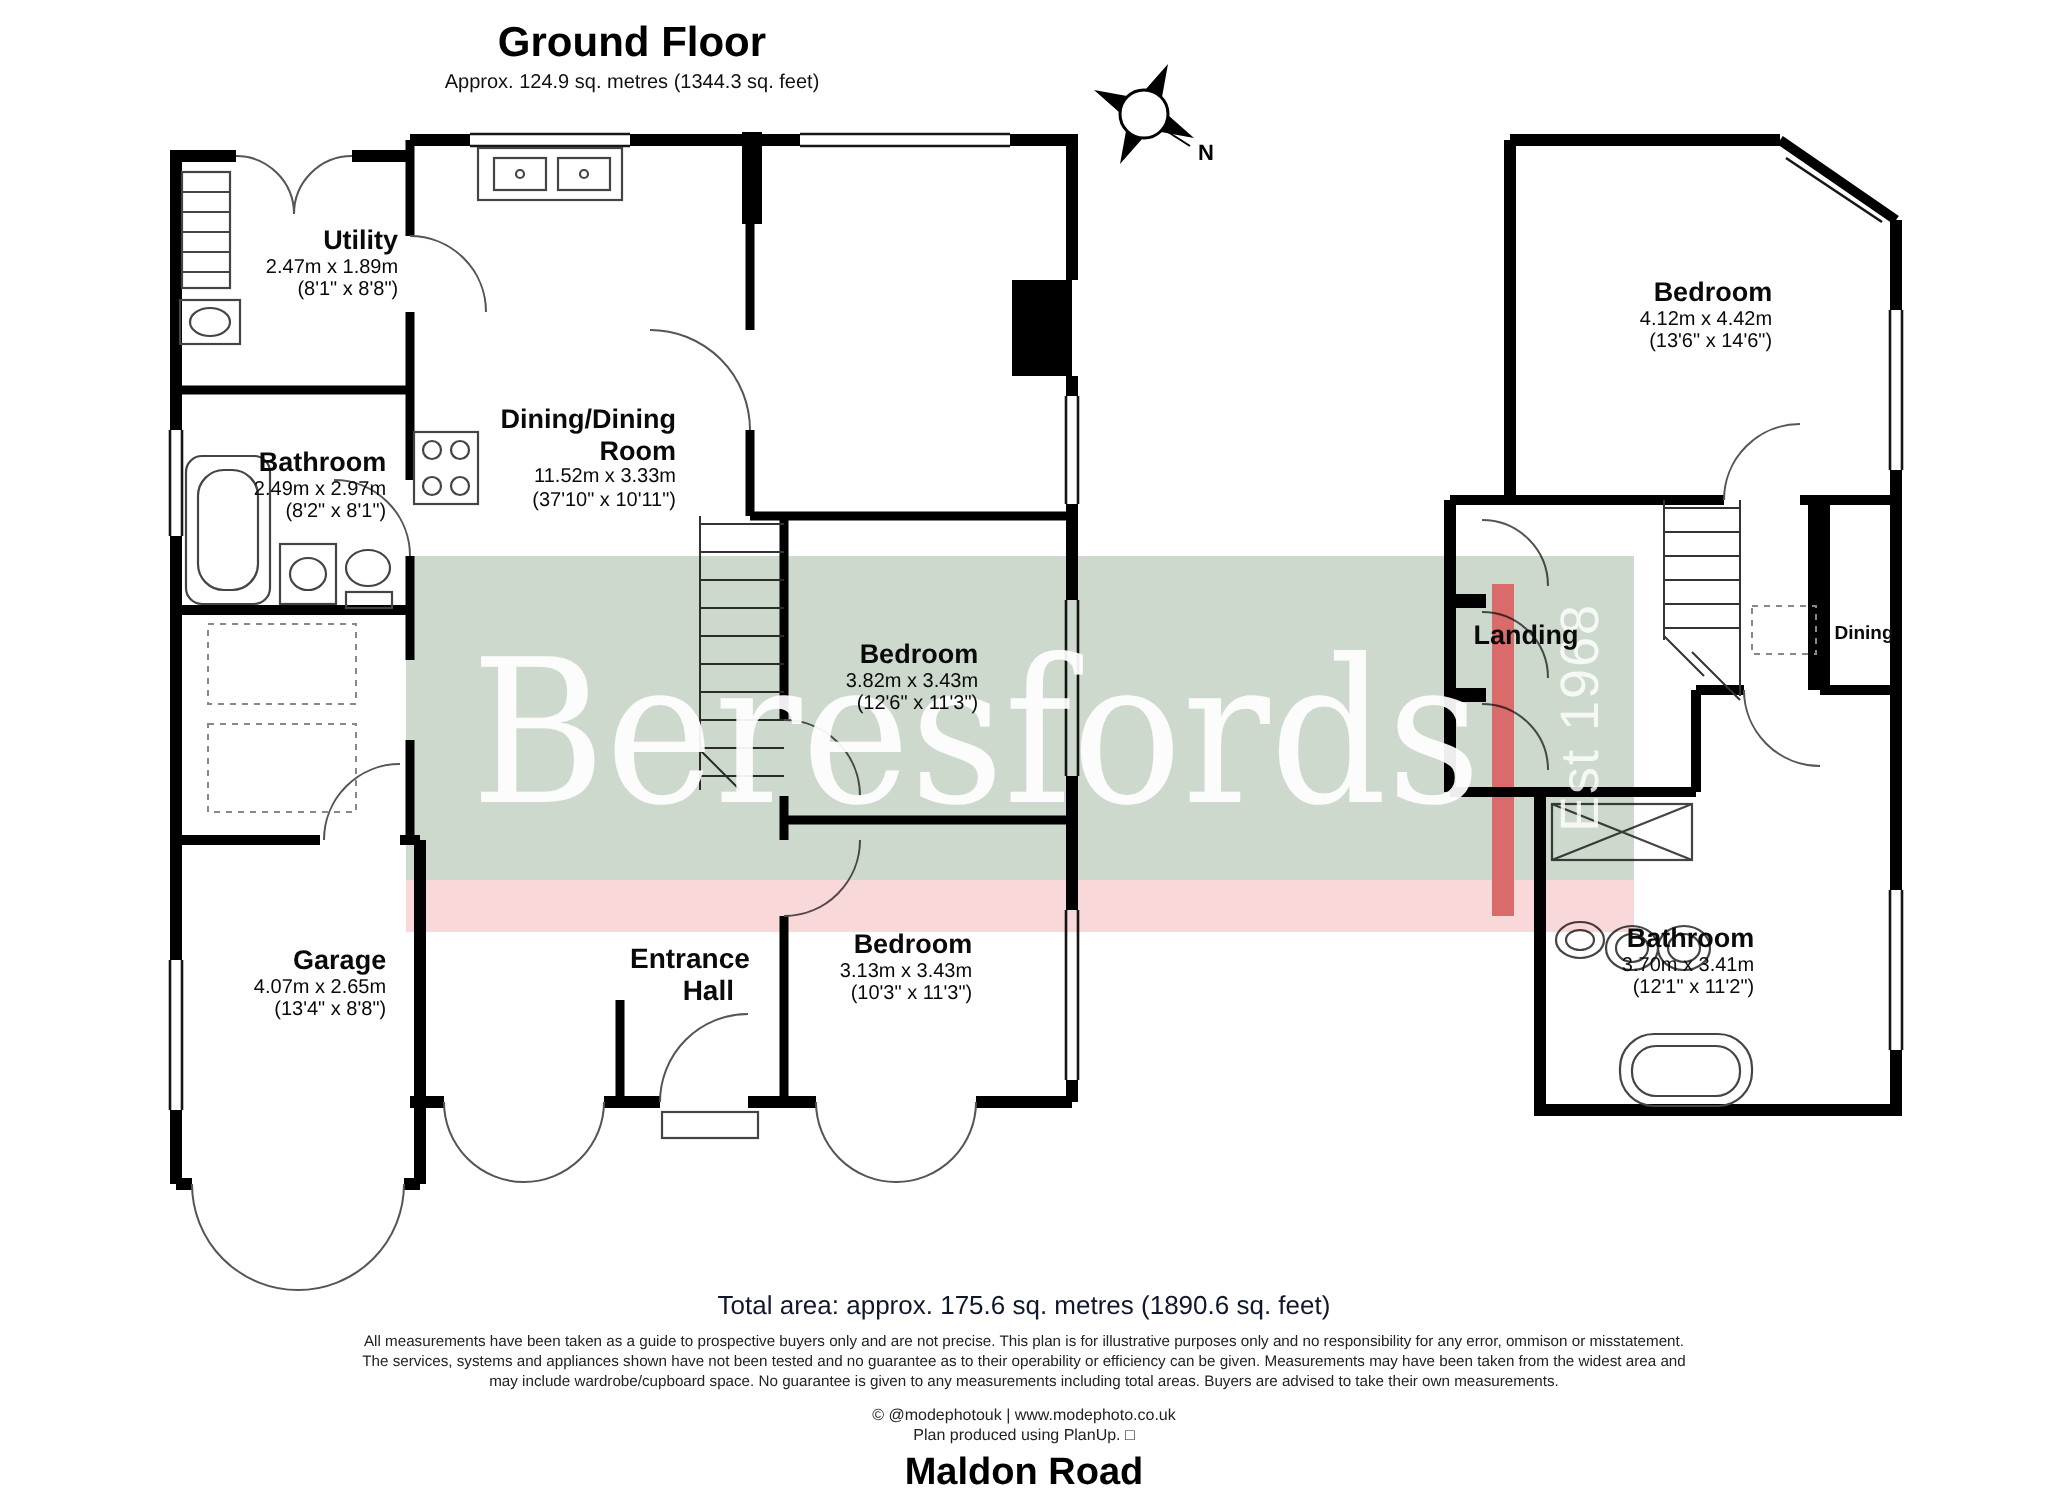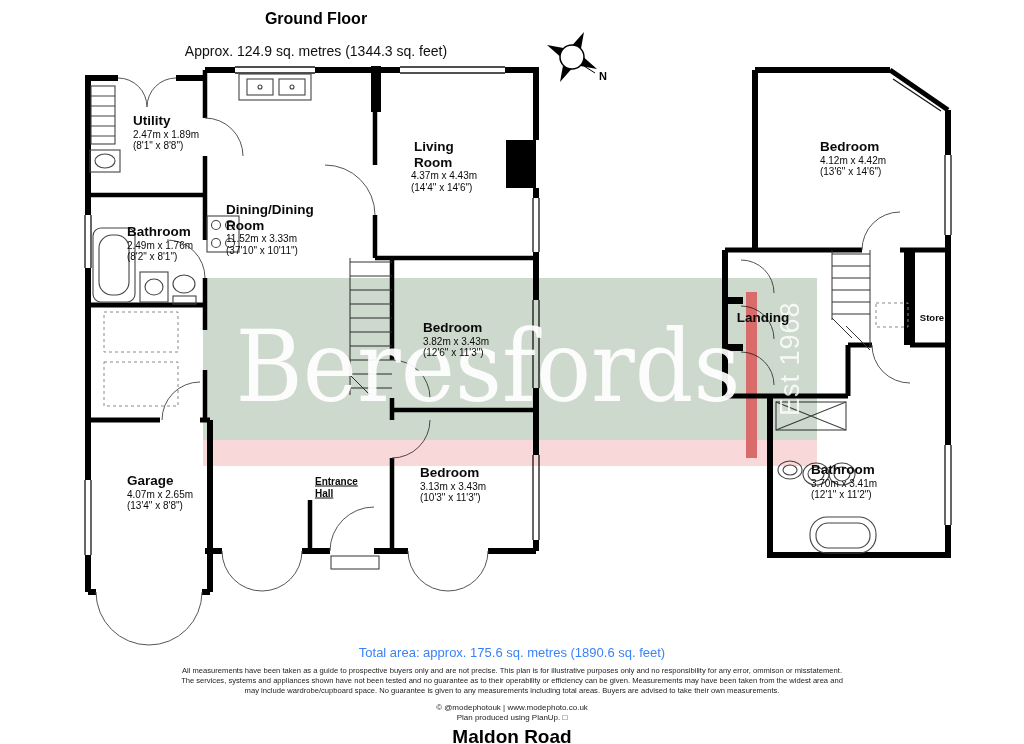--- a/index.html
+++ b/index.html
@@ -1,30 +1,30 @@
 <!DOCTYPE html>
 <html><head>
 <meta charset="utf-8">
 <style>
   html,body{margin:0;padding:0;background:#fff;}
   .stage{position:relative;width:1024px;height:744px;background:#fff;overflow:hidden;
          font-family:"Liberation Sans",sans-serif;color:#111;}
   .stage svg{position:absolute;left:0;top:0;}
   .floor-title{position:absolute;transform:translateX(-50%);text-align:center;white-space:nowrap;}
-  .floor-title .t{font-size:16px;font-weight:bold;color:#000;}
-  .floor-title .a{font-size:14px;color:#111;margin-top:15px;}
-  .room-label{position:absolute;transform:translate(-50%,-50%);text-align:left;line-height:1.15;color:#0a0a0a;z-index:5;}
+  .floor-title .t{font-size:21px;font-weight:bold;color:#000;}
+  .floor-title .a{font-size:10px;color:#111;margin-top:2px;}
+  .room-label{position:absolute;transform:translate(-50%,-50%);text-align:right;line-height:1.15;color:#0a0a0a;z-index:5;}
   .room-label .rname{font-weight:bold;font-size:13.5px;white-space:nowrap;}
   .room-label .rdim{font-size:10px;white-space:nowrap;}
   .room-label.w110 .rname{white-space:normal;width:112px;margin:0 auto;}
   .room-label.w70 .rname{white-space:normal;width:60px;margin:0 auto;}
-  .room-label.tiny .rname{font-size:10px;white-space:normal;width:52px;margin:0 auto;text-decoration:underline;}
+  .room-label.tiny .rname{font-size:14px;white-space:normal;width:52px;margin:0 auto;}
   .room-label.small .rname{font-size:9.5px;}
   .fline{position:absolute;left:512px;transform:translateX(-50%);text-align:center;white-space:nowrap;z-index:6;}
-  .total{font-size:13px;color:#3b82f6;}
+  .total{font-size:13px;color:#0f172a;}
   .disc{width:665px;white-space:normal;font-size:7.6px;line-height:1.32;color:#222;}
   .credit,.software{font-size:8px;color:#222;}
   .address{font-size:19px;font-weight:bold;color:#000;}
 </style>
 </head>
 <body>
 
 <div class="stage">
 
   <svg width="1024" height="744" viewBox="0 0 1024 744">
@@ -183,33 +183,28 @@
     <div class="a">Approx. 124.9 sq. metres (1344.3 sq. feet)</div>
   </div>
 
   <div class="room-label" style="left:166px;top:132px;">
     <div class="rname">Utility</div>
     <div class="rdim">2.47m x 1.89m</div>
     <div class="rdim">(8'1" x 8'8")</div>
   </div>
   <div class="room-label" style="left:160px;top:243px;">
     <div class="rname">Bathroom</div>
-    <div class="rdim">2.49m x 1.76m</div>
+    <div class="rdim">2.49m x 2.97m</div>
     <div class="rdim">(8'2" x 8'1")</div>
   </div>
   <div class="room-label w110" style="left:282px;top:229px;">
     <div class="rname">Dining/Dining Room</div>
     <div class="rdim">11.52m x 3.33m</div>
     <div class="rdim">(37'10" x 10'11")</div>
   </div>
-  <div class="room-label w70" style="left:444px;top:166px;">
-    <div class="rname">Living Room</div>
-    <div class="rdim">4.37m x 4.43m</div>
-    <div class="rdim">(14'4" x 14'6")</div>
-  </div>
   <div class="room-label" style="left:456px;top:339px;">
     <div class="rname">Bedroom</div>
     <div class="rdim">3.82m x 3.43m</div>
     <div class="rdim">(12'6" x 11'3")</div>
   </div>
   <div class="room-label" style="left:453px;top:484px;">
     <div class="rname">Bedroom</div>
     <div class="rdim">3.13m x 3.43m</div>
     <div class="rdim">(10'3" x 11'3")</div>
   </div>
@@ -223,21 +218,21 @@
   </div>
   <div class="room-label" style="left:853px;top:158px;">
     <div class="rname">Bedroom</div>
     <div class="rdim">4.12m x 4.42m</div>
     <div class="rdim">(13'6" x 14'6")</div>
   </div>
   <div class="room-label" style="left:763px;top:318px;">
     <div class="rname">Landing</div>
   </div>
   <div class="room-label small" style="left:932px;top:318px;">
-    <div class="rname">Store</div>
+    <div class="rname">Dining</div>
   </div>
   <div class="room-label" style="left:844px;top:481px;">
     <div class="rname">Bathroom</div>
     <div class="rdim">3.70m x 3.41m</div>
     <div class="rdim">(12'1" x 11'2")</div>
   </div>
 
   <div class="fline total" style="top:645px;">Total area: approx. 175.6 sq. metres (1890.6 sq. feet)</div>
   <div class="fline disc" style="top:666px;">All measurements have been taken as a guide to prospective buyers only and are not precise. This plan is for illustrative purposes only and no responsibility for any error, ommison or misstatement. The services, systems and appliances shown have not been tested and no guarantee as to their operability or efficiency can be given. Measurements may have been taken from the widest area and may include wardrobe/cupboard space. No guarantee is given to any measurements including total areas. Buyers are advised to take their own measurements.</div>
   <div class="fline credit" style="top:703px;">© @modephotouk | www.modephoto.co.uk</div>

